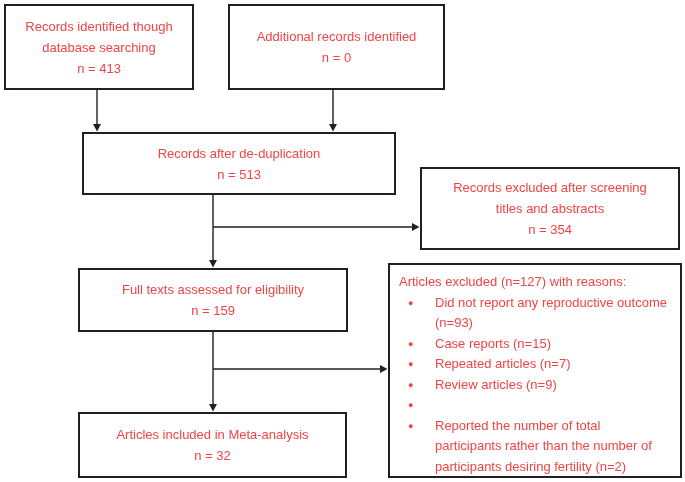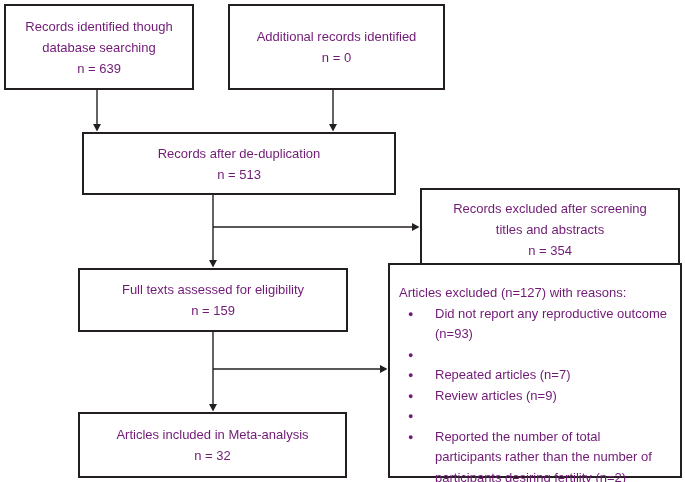--- a/index.html
+++ b/index.html
@@ -6,48 +6,48 @@
     margin: 0;
     padding: 0;
     background: #ffffff;
   }
   #stage {
     position: relative;
     width: 685px;
     height: 482px;
     background: #ffffff;
     font-family: "Liberation Sans", "DejaVu Sans", sans-serif;
-    color: #701a75;
+    color: #ef4444;
     overflow: hidden;
   }
   .box {
     position: absolute;
     border: 2px solid #231f20;
     background: #ffffff;
     box-sizing: border-box;
     display: flex;
     flex-direction: column;
     align-items: center;
     justify-content: center;
     text-align: center;
     font-size: 13px;
     line-height: 21px;
   }
   #box-identified   { left: 4px;   top: 4px;   width: 190px; height: 86px; }
   #box-additional   { left: 228px; top: 4px;   width: 217px; height: 86px; text-align: right; }
   #box-dedup        { left: 82px;  top: 132px; width: 314px; height: 63px; }
-  #box-screen-excl  { left: 420px; top: 167px; width: 260px; height: 83px; margin-top: 21px; }
+  #box-screen-excl  { left: 420px; top: 167px; width: 260px; height: 83px; }
   #box-fulltext     { left: 78px;  top: 268px; width: 270px; height: 64px; justify-content: center; }
   #box-included     { left: 78px;  top: 412px; width: 269px; height: 66px; }
   #box-reasons {
     left: 388px; top: 263px; width: 294px; height: 215px;
     align-items: stretch;
     justify-content: flex-start;
     text-align: left;
-    padding: 18px 8px 0 7px;
+    padding: 7px 8px 0 7px;
     line-height: 20.5px;
   }
   .reasons-title { padding-left: 2px; }
   .bullet-row {
     display: flex;
     align-items: flex-start;
     padding-left: 11px;
   }
   .bullet-marker {
     flex: 0 0 27px;
@@ -92,21 +92,21 @@
     </g>
     <g>
       <line x1="213" y1="369" x2="381" y2="369"></line>
       <polygon points="380,365 380,373 387.5,369"></polygon>
     </g>
   </svg>
 
   <div class="box" id="box-identified">
     <div>Records identified though</div>
     <div>database searching</div>
-    <div>n = 639</div>
+    <div>n = 413</div>
   </div>
 
   <div class="box" id="box-additional">
     <div>Additional records identified</div>
     <div>n = 0</div>
   </div>
 
   <div class="box" id="box-dedup">
     <div>Records after de-duplication</div>
     <div>n = 513</div>
@@ -124,20 +124,21 @@
   </div>
 
   <div class="box" id="box-reasons">
     <div class="reasons-title">Articles excluded (n=127) with reasons:</div>
     <div class="bullet-row">
       <span class="bullet-marker">●</span>
       <span class="bullet-text">Did not report any reproductive outcome  (n=93)</span>
     </div>
     <div class="bullet-row">
       <span class="bullet-marker">●</span>
+      <span class="bullet-text">Case reports  (n=15)</span>
     </div>
     <div class="bullet-row">
       <span class="bullet-marker">●</span>
       <span class="bullet-text">Repeated articles  (n=7)</span>
     </div>
     <div class="bullet-row">
       <span class="bullet-marker">●</span>
       <span class="bullet-text">Review articles  (n=9)</span>
     </div>
     <div class="bullet-row">

